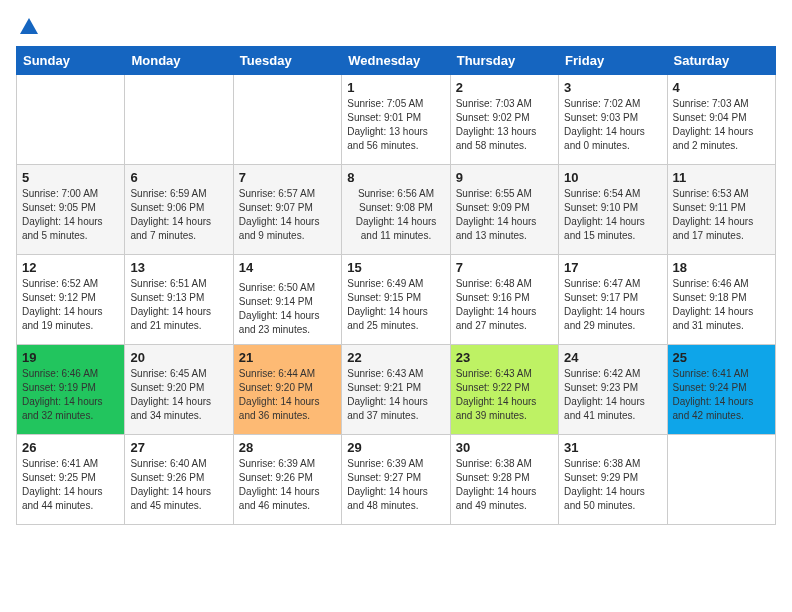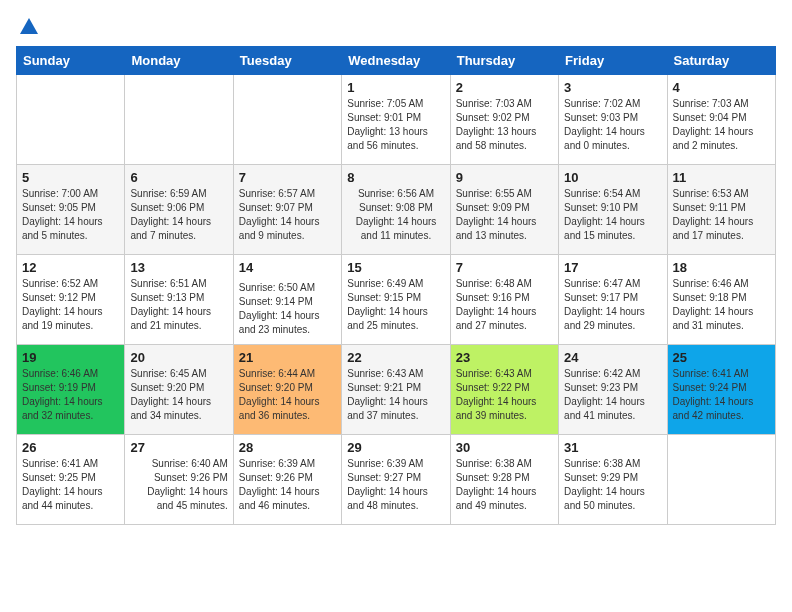--- a/index.html
+++ b/index.html
@@ -273,21 +273,21 @@
       </tr>
       <tr>
         <td>
           <div class="day-number">26</div>
           <div class="day-info" style="white-space: pre-line;">Sunrise: 6:41 AM
 Sunset: 9:25 PM
 Daylight: 14 hours and 44 minutes.</div>
         </td>
         <td>
           <div class="day-number">27</div>
-          <div class="day-info" style="white-space: pre-line; text-align: right;">Sunrise: 6:40 AM
+          <div class="day-info" style="white-space: pre-line;">Sunrise: 6:40 AM
 Sunset: 9:26 PM
 Daylight: 14 hours and 45 minutes.</div>
         </td>
         <td>
           <div class="day-number">28</div>
           <div class="day-info" style="white-space: pre-line;">Sunrise: 6:39 AM
 Sunset: 9:26 PM
 Daylight: 14 hours and 46 minutes.</div>
         </td>
         <td>

